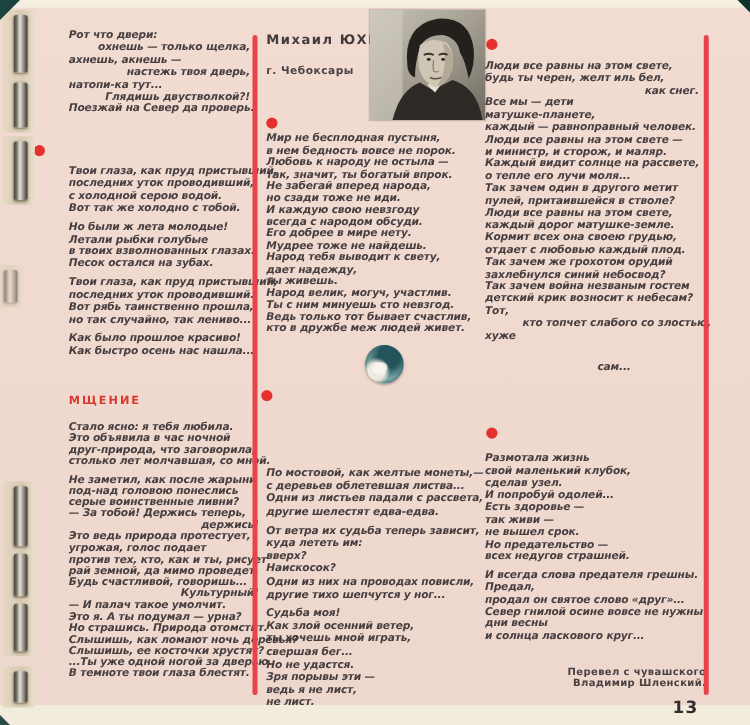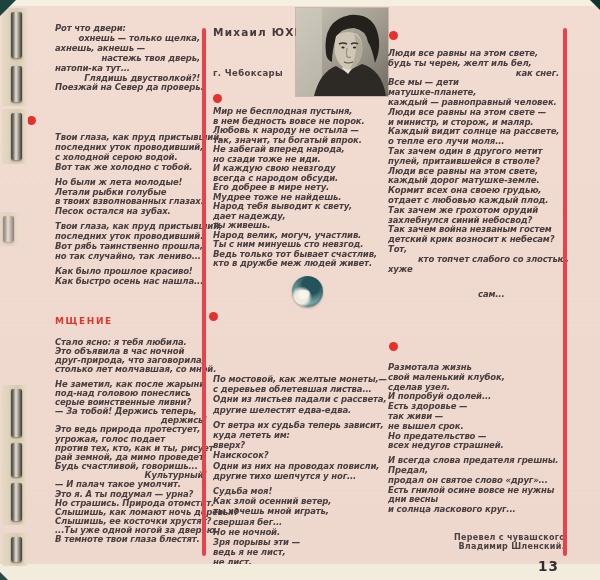--- a/index.html
+++ b/index.html
@@ -42,21 +42,21 @@
   .poem .r{text-align:right;}
   .p-c1a{left:55px;top:24px;width:145px;}
   .p-c1b{left:55px;top:133px;width:150px;}
   .p-c1c{left:55px;top:338px;width:152px;line-height:9.15px;}
   .p-c2a{left:213px;top:107px;width:172px;line-height:9.5px;}
   .p-c2b{left:213px;top:334px;width:172px;line-height:10.2px;margin-top:40px;}
   .p-c3a{left:388px;top:49px;width:171px;line-height:9.8px;}
   .p-c3b{left:388px;top:363px;width:171px;line-height:9.8px;}
   .author-name{position:absolute;left:213px;top:26px;font-size:10.5px;font-weight:bold;
     color:#433a3c;letter-spacing:1.2px;z-index:2;}
-  .author-city{position:absolute;left:213px;top:68px;font-size:8.5px;font-weight:bold;
+  .author-city{position:absolute;left:213px;top:52px;font-size:8.5px;font-weight:bold;
     color:#4a4143;letter-spacing:.4px;z-index:2;}
   .section-title{position:absolute;left:55px;top:316px;font-size:9px;font-weight:bold;
     color:#d93a30;letter-spacing:1.6px;z-index:2;}
   .footer{position:absolute;right:35px;top:534px;text-align:right;font-size:8px;
     font-weight:bold;color:#4a4143;line-height:8.8px;letter-spacing:.3px;z-index:2;}
   .page-num{position:absolute;left:538px;top:558px;font-size:13.5px;font-weight:bold;
     color:#332d2f;letter-spacing:1px;z-index:6;}
   
   .photo{position:absolute;left:296px;top:8px;width:92px;height:88px;z-index:2;
     box-shadow:0 0 0 1px rgba(90,70,60,.25);}
@@ -238,21 +238,21 @@
     <div class="line">куда лететь им:</div>
     <div class="line">вверх?</div>
     <div class="line">Наискосок?</div>
     <div class="line">Одни из них на проводах повисли,</div>
     <div class="line">другие тихо шепчутся у ног...</div>
     <div class="gap"></div>
     <div class="line">Судьба моя!</div>
     <div class="line">Как злой осенний ветер,</div>
     <div class="line">ты хочешь мной играть,</div>
     <div class="line">свершая бег...</div>
-    <div class="line">Но не ночной.</div>
+    <div class="line">Но не удастся.</div>
     <div class="line">Зря порывы эти —</div>
     <div class="line">ведь я не лист,</div>
     <div class="line">не лист,</div>
     <div class="line">а человек...</div>
   </div>
 
 <div class="poem p-c3a">
     <div class="line">Люди все равны на этом свете,</div>
     <div class="line">будь ты черен, желт иль бел,</div>
     <div class="line r">как снег.</div>
@@ -285,21 +285,21 @@
     <div class="line">И попробуй одолей...</div>
     <div class="line">Есть здоровье —</div>
     <div class="line">так живи —</div>
     <div class="line">не вышел срок.</div>
     <div class="line">Но предательство —</div>
     <div class="line">всех недугов страшней.</div>
     <div class="gap"></div>
     <div class="line">И всегда слова предателя грешны.</div>
     <div class="line">Предал,</div>
     <div class="line">продал он святое слово «друг»...</div>
-    <div class="line">Есть гнилой осине вовсе не нужны</div>
+    <div class="line">Север гнилой осине вовсе не нужны</div>
     <div class="line">дни весны</div>
     <div class="line">и солнца ласкового круг...</div>
   </div>
 
 <div class="footer">
   <div>Перевел с чувашского</div>
   <div>Владимир Шленский.</div>
 </div>
 <div class="page-num">13</div>
 

